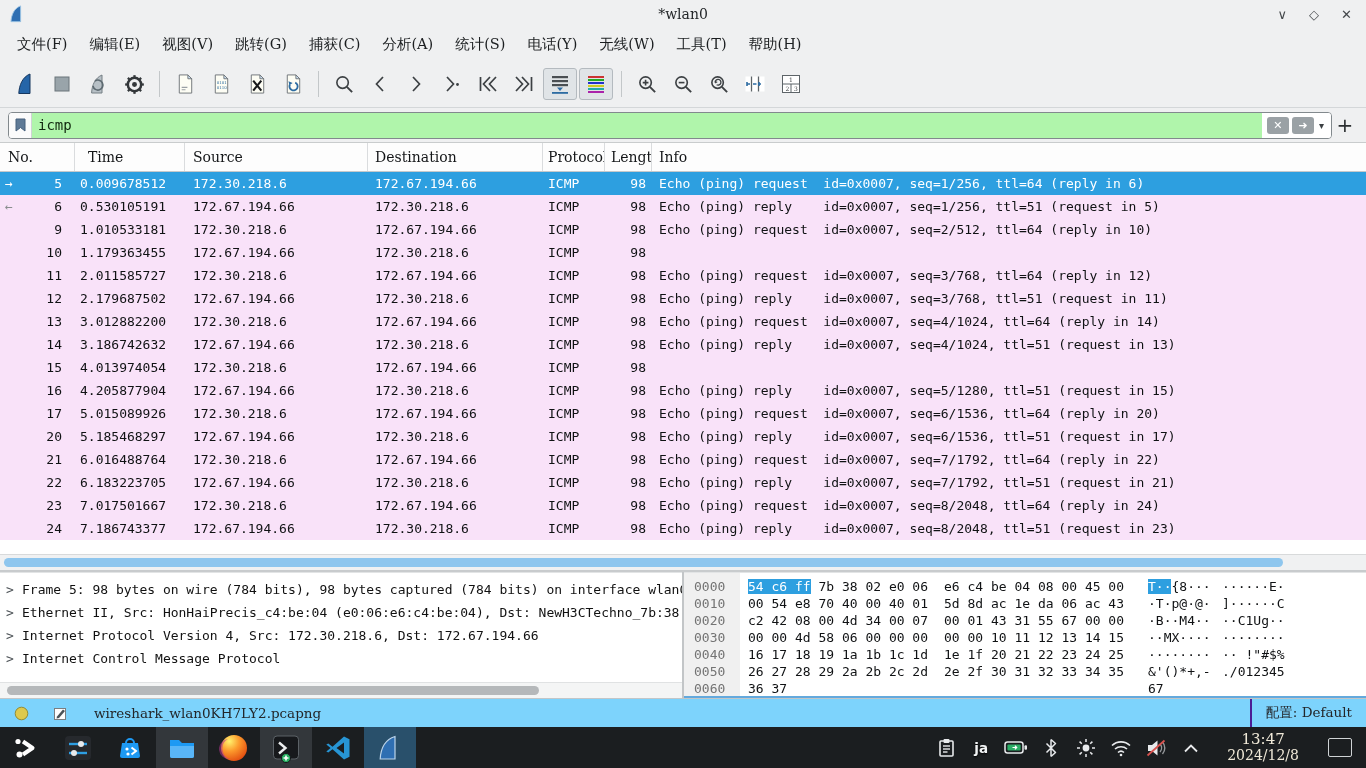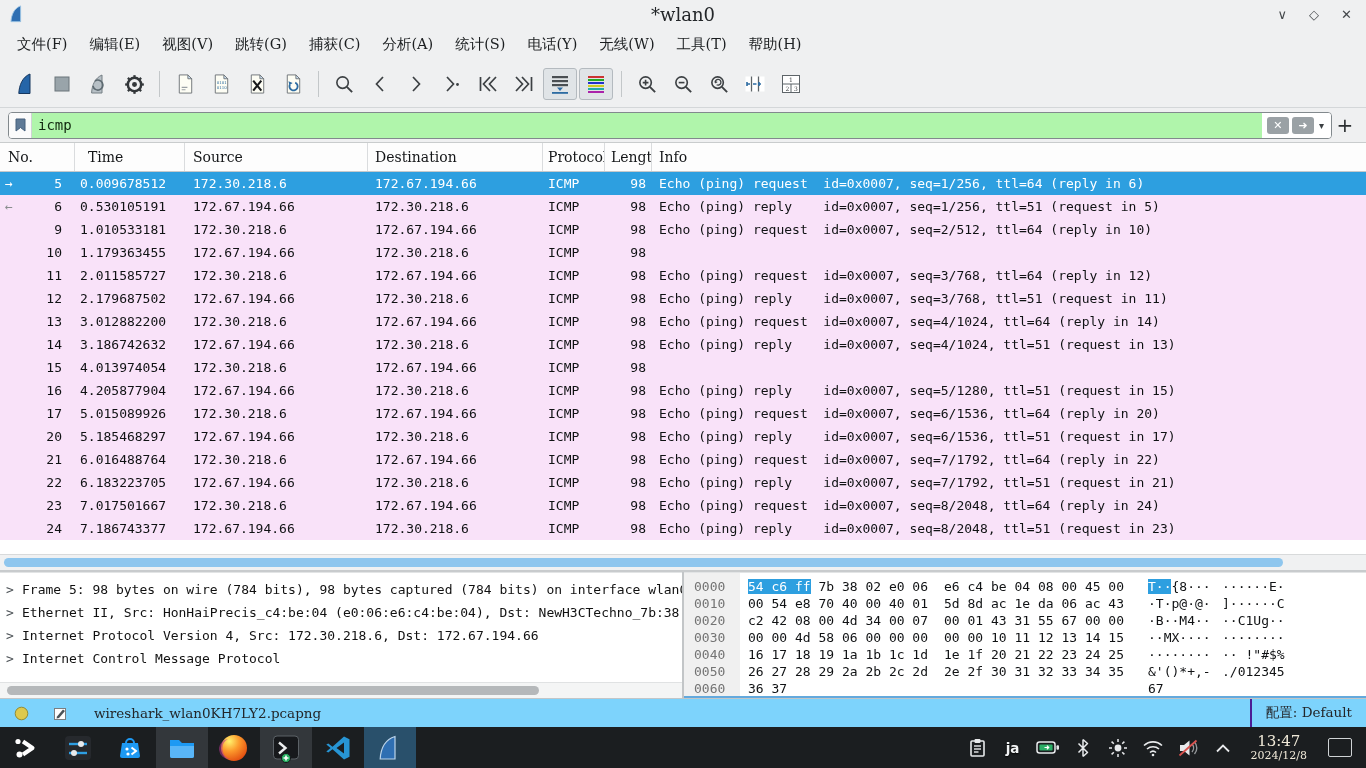--- a/index.html
+++ b/index.html
@@ -2,21 +2,21 @@
 <html><head>
 <meta charset="utf-8">
 <style>
   html,body{margin:0;padding:0;width:1366px;height:768px;overflow:hidden;
     font-family:"DejaVu Serif","Liberation Serif",serif;background:#eff0f1;}
   #app{width:1366px;height:768px;display:flex;flex-direction:column;}
 
   
   #titlebar{height:28px;display:flex;align-items:center;background:#eff0f1;position:relative;}
   #titlebar .appicon{margin-left:8px;display:flex;}
-  #titlebar .title{position:absolute;left:0;right:0;text-align:center;font-size:18px;color:#232629;}
+  #titlebar .title{position:absolute;left:0;right:0;text-align:center;font-size:14px;color:#232629;}
   #titlebar .controls{margin-left:auto;display:flex;align-items:center;gap:22px;padding-right:14px;z-index:2;}
   #titlebar .controls span{font-size:13px;color:#44484b;cursor:default;font-family:"DejaVu Sans","Liberation Sans",sans-serif;}
 
   
   #menubar{height:33px;display:flex;align-items:center;padding-left:6px;background:#eff0f1;}
   .menu-item{padding:4px 11px;font-size:14.5px;color:#1b1e20;border-radius:3px;}
 
   
   #toolbar{height:47px;display:flex;align-items:center;padding-left:8px;background:#eff0f1;border-bottom:1px solid #d4d7d9;box-sizing:border-box;}
   .tbtn{width:34px;height:32px;display:flex;align-items:center;justify-content:center;border-radius:3px;margin:0 1px;}
@@ -83,23 +83,23 @@
   #sb-profile{border-left:2px solid #4c1d95;padding:0 14px;height:100%;display:flex;align-items:center;}
 
   
   #taskbar{height:41px;background:#1b1e20;display:flex;align-items:stretch;}
   .tile{width:52px;display:flex;align-items:center;justify-content:center;}
   .tile.running{background:#33373b;}
   .tile.active{background:#29506b;}
   #tray{margin-left:auto;display:flex;align-items:center;gap:9px;padding-right:6px;}
   .tray-ic{width:26px;height:26px;display:flex;align-items:center;justify-content:center;}
   #im-label{color:#f2f4f5;font-size:13.5px;font-weight:bold;font-family:"DejaVu Sans","Liberation Sans",sans-serif;text-shadow:0 1px 2px #000;}
-  #clock{display:flex;flex-direction:column;align-items:center;justify-content:space-between;color:#f0e9d8;line-height:1.05;margin:0 6px;font-family:"DejaVu Serif","Liberation Serif",serif;}
+  #clock{display:flex;flex-direction:column;align-items:center;justify-content:space-between;color:#f0e9d8;line-height:1.05;margin:0 14px;font-family:"DejaVu Serif","Liberation Serif",serif;}
   #clock .t{font-size:15px;}
-  #clock .d{font-size:11px;}
+  #clock .d{font-size:14px;}
   #show-desktop{width:22px;height:17px;border:1px solid #cfd3d5;border-radius:2px;margin:0 8px 0 6px;align-self:center;}
 </style>
 </head>
 <body>
 
 <div id="app">
 
   <div id="titlebar">
     <span class="appicon">
       <svg width="18" height="20" viewBox="0 0 20 22">

